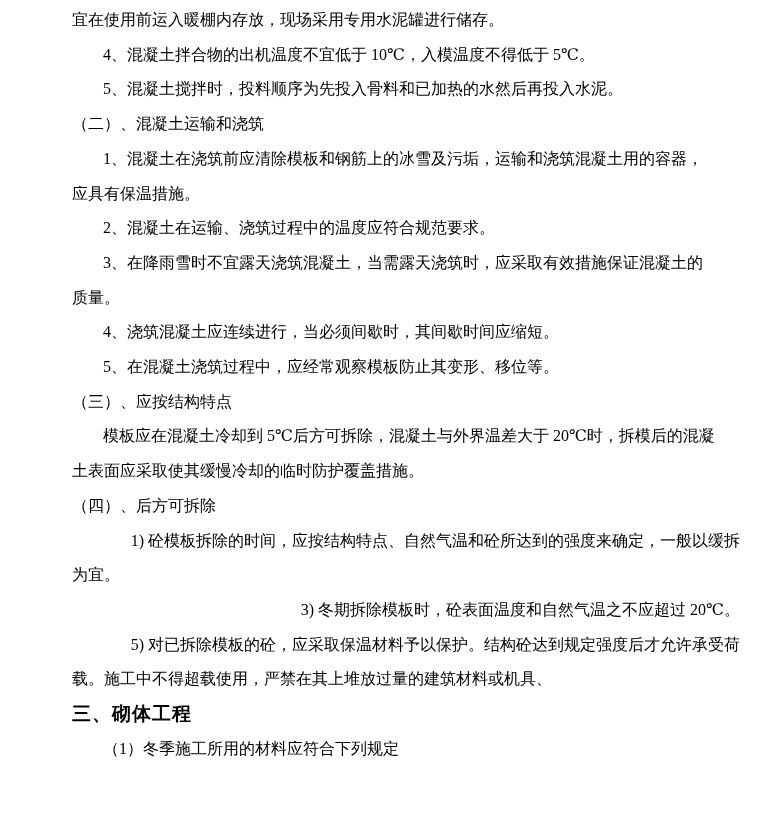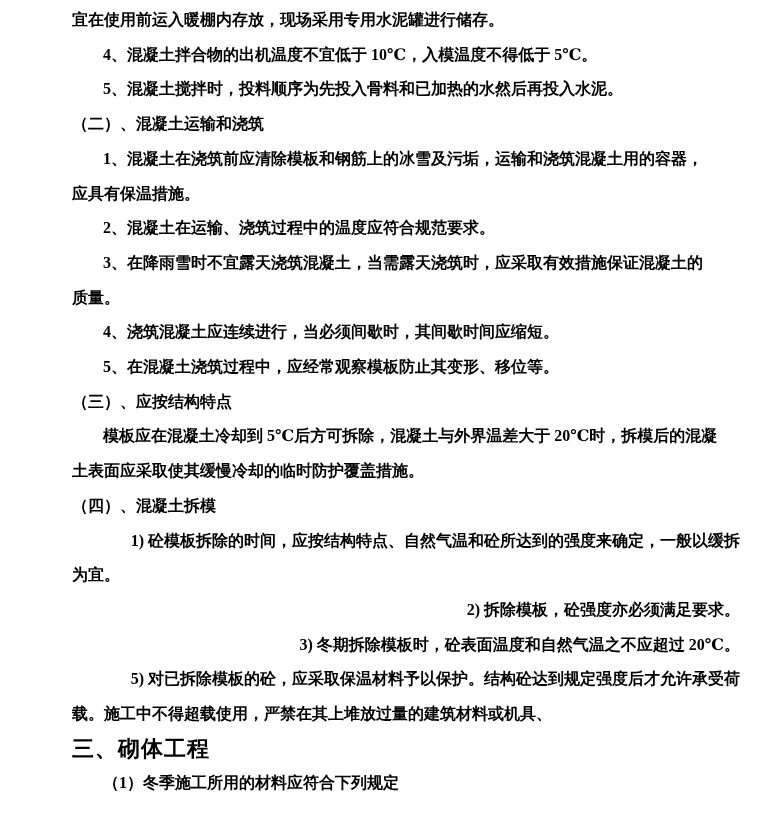--- a/index.html
+++ b/index.html
@@ -18,31 +18,31 @@
   .doc {
     padding: 3px 40px 0 72px;
     width: 780px;
   }
   .line {
     margin: 0;
     padding: 0;
     font-size: 16px;
     line-height: 34.7px;
     white-space: nowrap;
-    font-weight: bold;
+    font-weight: normal;
   }
   
   .indent2 { padding-left: 31px; }
   
   .indent1 { padding-left: 22px; text-align: right; }
   
   .flush { padding-left: 0; }
   .heading {
     font-weight: bold;
-    font-size: 22px;
+    font-size: 19px;
     letter-spacing: 1px;
   }
 </style>
 </head>
 <body>
 
 <div class="doc">
   <p class="line flush">宜在使用前运入暖棚内存放，现场采用专用水泥罐进行储存。</p>
   <p class="line indent2">4、混凝土拌合物的出机温度不宜低于 10℃，入模温度不得低于 5℃。</p>
   <p class="line indent2">5、混凝土搅拌时，投料顺序为先投入骨料和已加热的水然后再投入水泥。</p>
@@ -50,22 +50,21 @@
   <p class="line indent2">1、混凝土在浇筑前应清除模板和钢筋上的冰雪及污垢，运输和浇筑混凝土用的容器，</p>
   <p class="line flush">应具有保温措施。</p>
   <p class="line indent2">2、混凝土在运输、浇筑过程中的温度应符合规范要求。</p>
   <p class="line indent2">3、在降雨雪时不宜露天浇筑混凝土，当需露天浇筑时，应采取有效措施保证混凝土的</p>
   <p class="line flush">质量。</p>
   <p class="line indent2">4、浇筑混凝土应连续进行，当必须间歇时，其间歇时间应缩短。</p>
   <p class="line indent2">5、在混凝土浇筑过程中，应经常观察模板防止其变形、移位等。</p>
   <p class="line flush">（三）、应按结构特点</p>
   <p class="line indent2">模板应在混凝土冷却到 5℃后方可拆除，混凝土与外界温差大于 20℃时，拆模后的混凝</p>
   <p class="line flush">土表面应采取使其缓慢冷却的临时防护覆盖措施。</p>
-  <p class="line flush">（四）、混凝土拆模</p>
+  <p class="line flush">（四）、后方可拆除</p>
   <p class="line indent1">1) 砼模板拆除的时间，应按结构特点、自然气温和砼所达到的强度来确定，一般以缓拆</p>
   <p class="line flush">为宜。</p>
-  <p class="line indent1">2) 拆除模板，砼强度亦必须满足要求。</p>
   <p class="line indent1">3) 冬期拆除模板时，砼表面温度和自然气温之不应超过 20℃。</p>
   <p class="line indent1">5) 对已拆除模板的砼，应采取保温材料予以保护。结构砼达到规定强度后才允许承受荷</p>
   <p class="line flush">载。施工中不得超载使用，严禁在其上堆放过量的建筑材料或机具、</p>
   <h2 class="line heading flush">三、砌体工程</h2>
   <p class="line indent2">（1）冬季施工所用的材料应符合下列规定</p>
 </div>
 
 </body></html>

